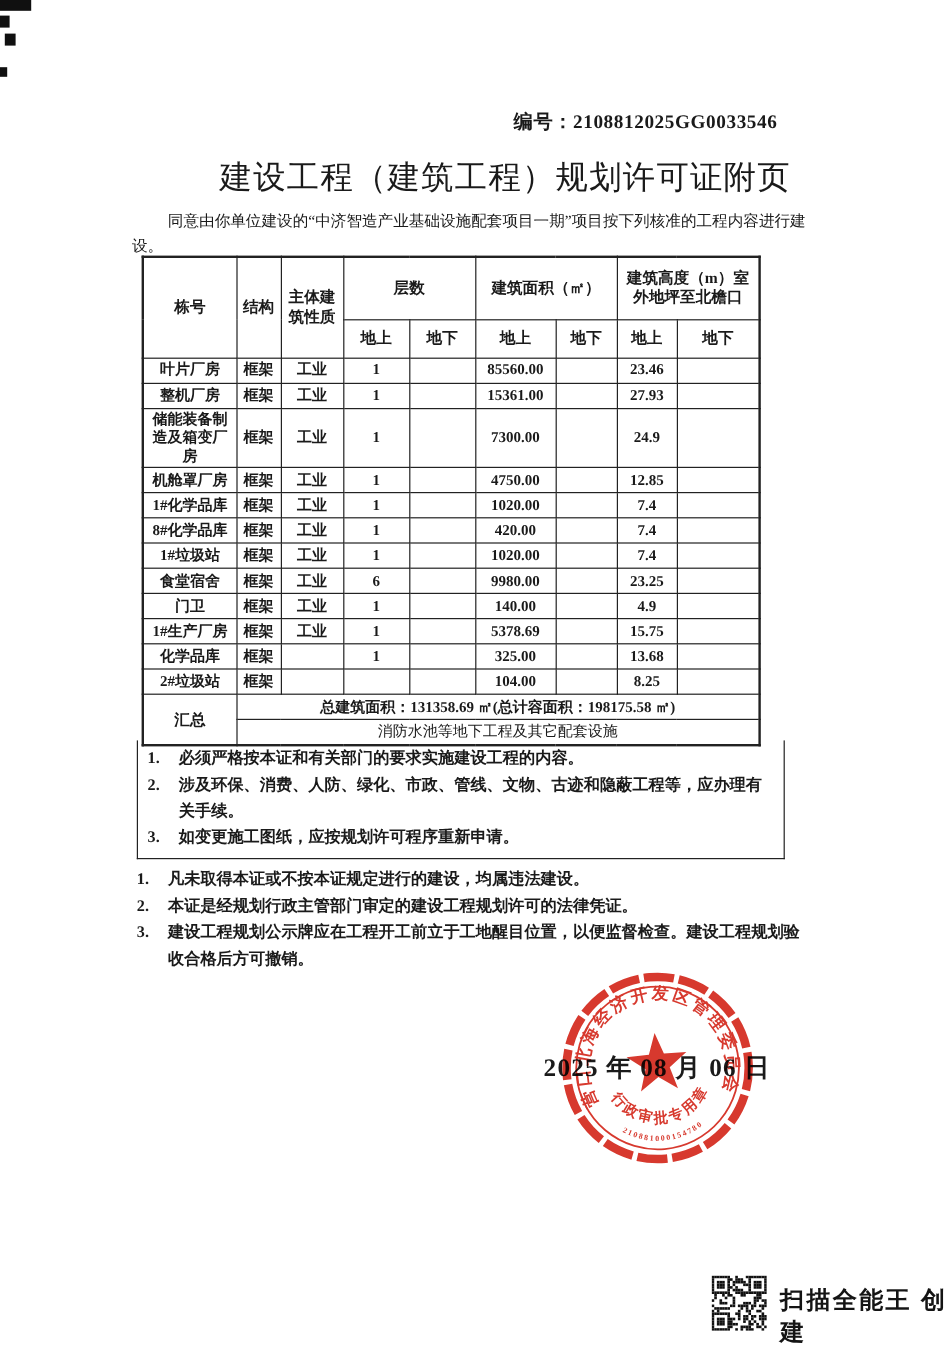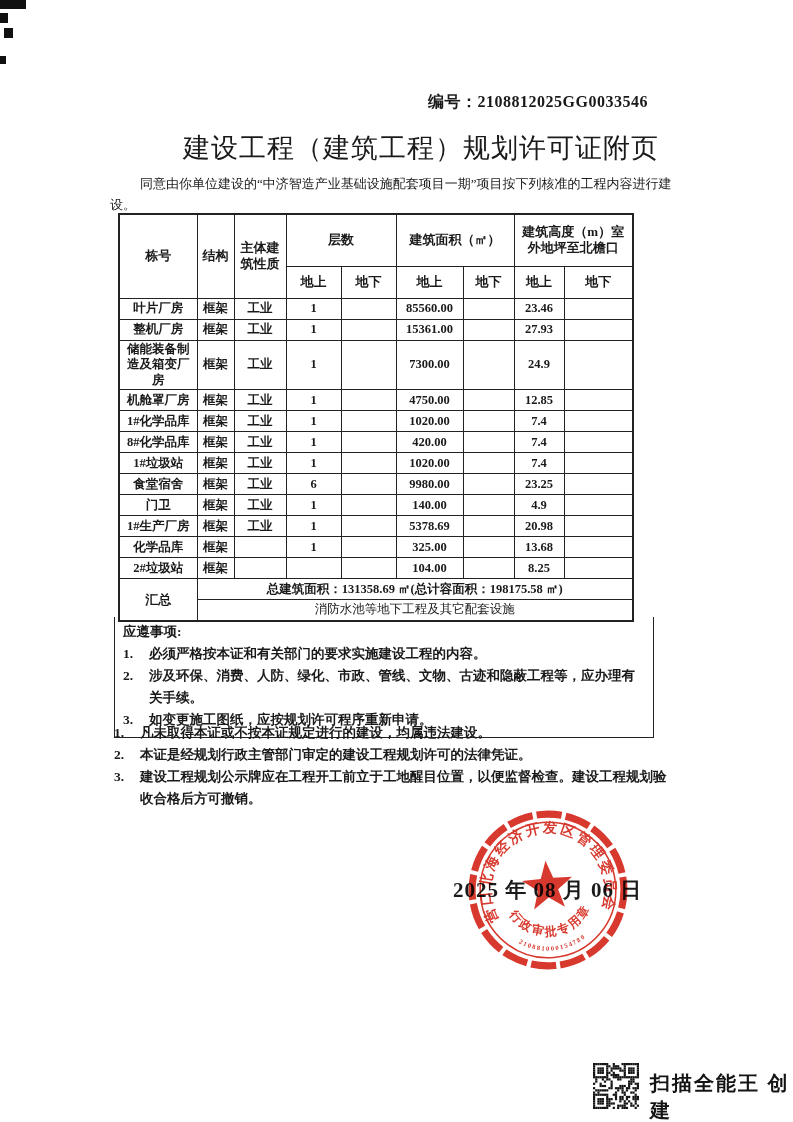--- a/index.html
+++ b/index.html
@@ -214,21 +214,21 @@
           <td></td>
         </tr>
         <tr>
           <td>1#生产厂房</td>
           <td>框架</td>
           <td>工业</td>
           <td>1</td>
           <td></td>
           <td>5378.69</td>
           <td></td>
-          <td>20.98</td>
+          <td>15.75</td>
           <td></td>
         </tr>
         <tr>
           <td>化学品库</td>
           <td>框架</td>
           <td></td>
           <td>1</td>
           <td></td>
           <td>325.00</td>
           <td></td>
@@ -252,21 +252,20 @@
         <td rowspan="2" class="sum-label">汇总</td>
         <td colspan="8" class="sum-area">总建筑面积：131358.69 ㎡(总计容面积：198175.58 ㎡)</td>
       </tr>
       <tr class="sum-bottom">
         <td colspan="8" class="sum-note">消防水池等地下工程及其它配套设施</td>
       </tr>
     </tbody>
   </table>
 
   <div class="obligations">
-    <div class="sec-title">应遵事项:</div>
     <div class="num-item">
       <span class="num">1.</span>
       <span class="txt">必须严格按本证和有关部门的要求实施建设工程的内容。</span>
     </div>
     <div class="num-item">
       <span class="num">2.</span>
       <span class="txt">涉及环保、消费、人防、绿化、市政、管线、文物、古迹和隐蔽工程等，应办理有关手续。</span>
     </div>
     <div class="num-item">
       <span class="num">3.</span>

